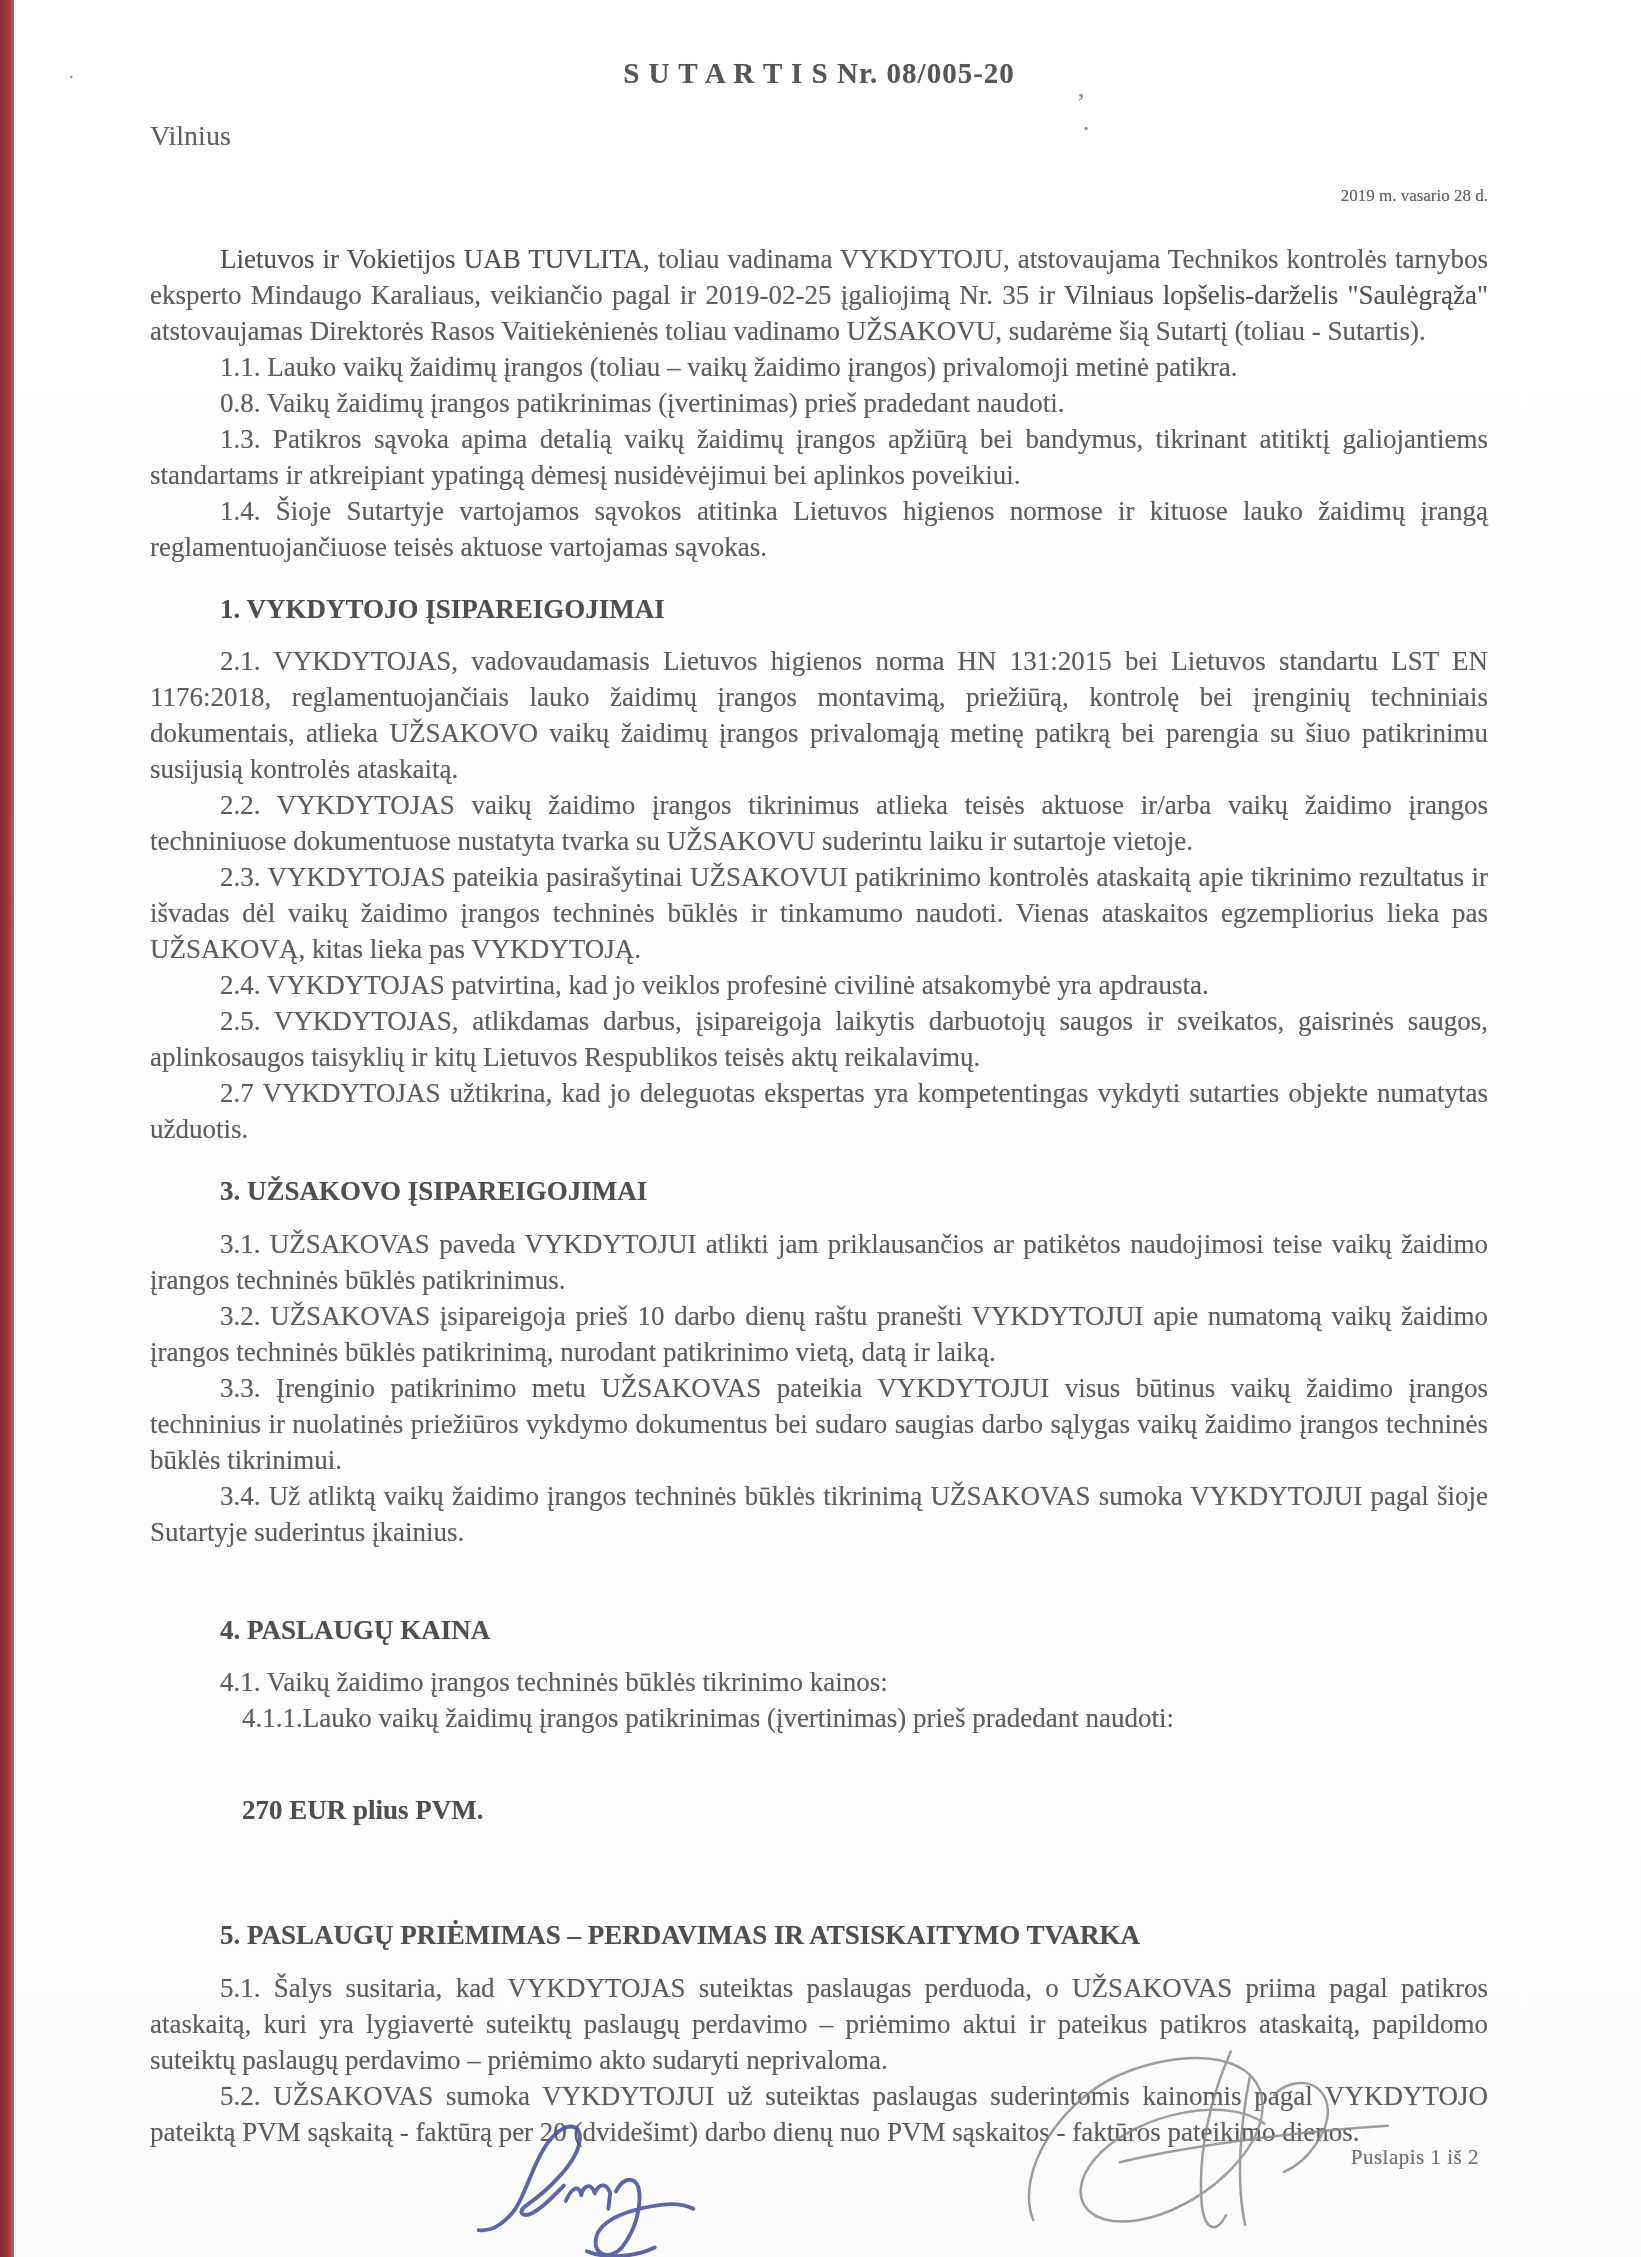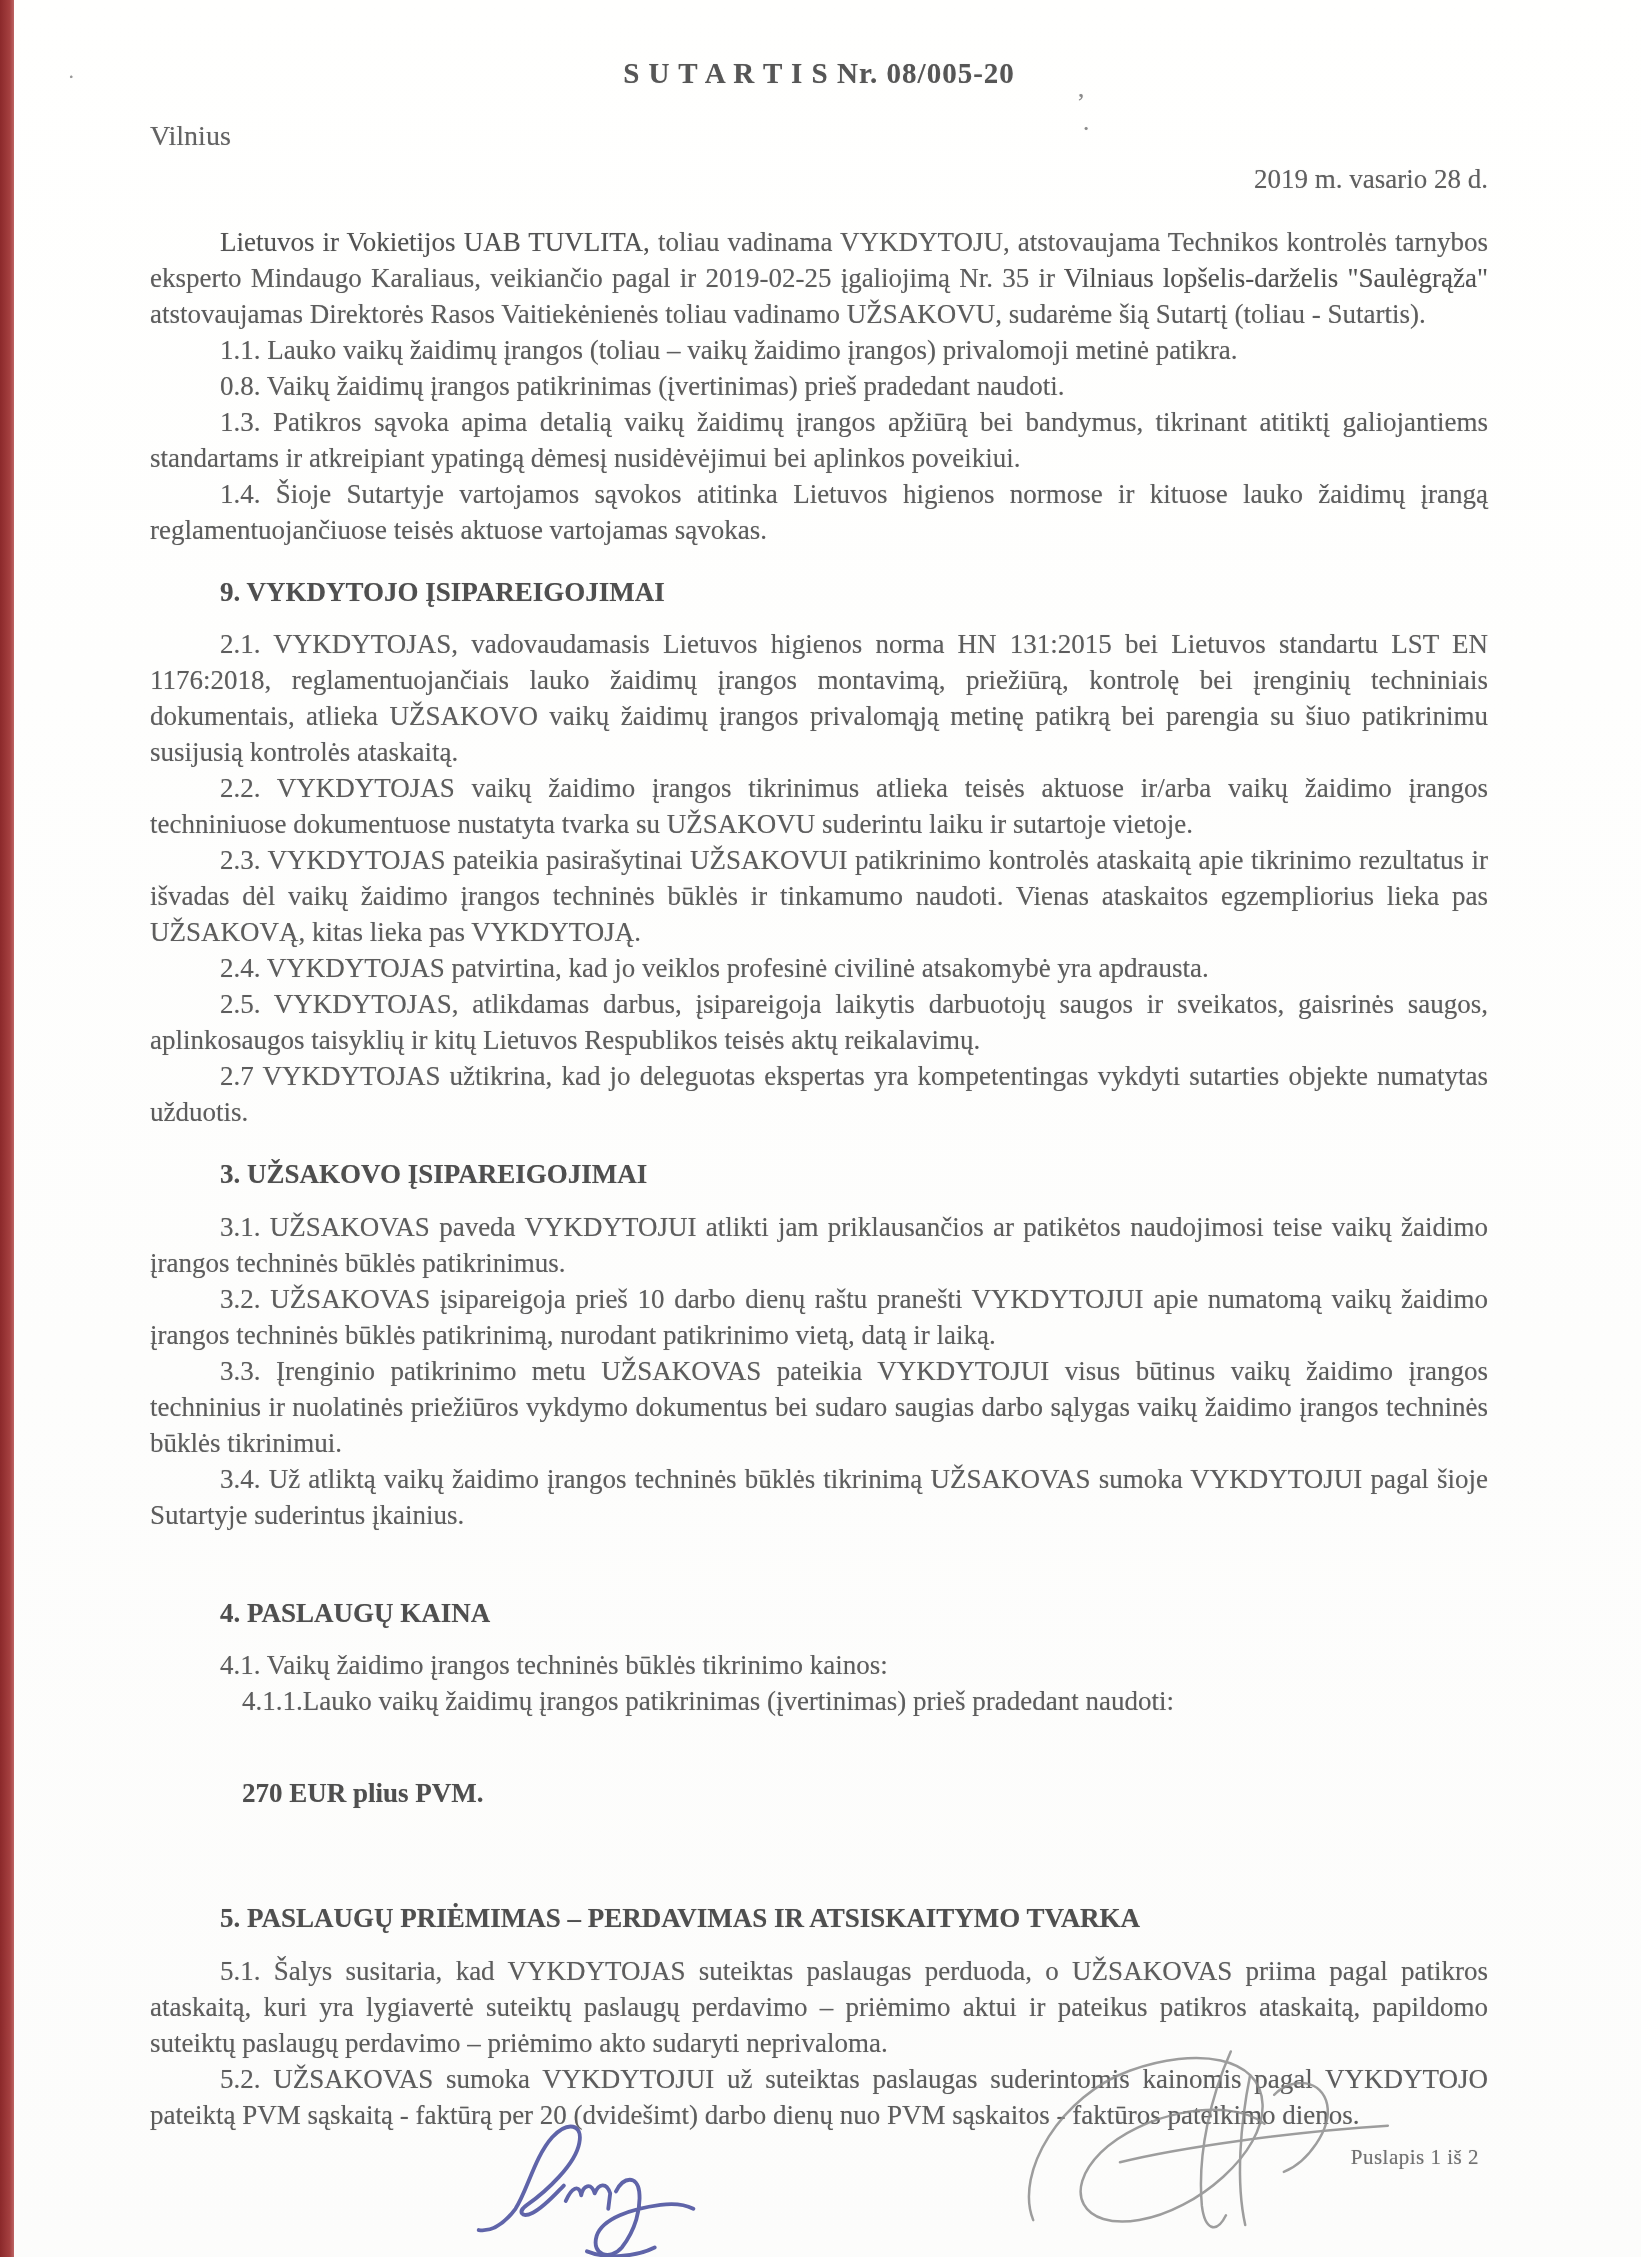--- a/index.html
+++ b/index.html
@@ -17,21 +17,21 @@
   }
   .edge-bar{
     position:absolute;left:0;top:0;width:13.5px;height:2257px;
     background:linear-gradient(90deg,#7e1113 0%,#9b2b2b 70%,#b65454 100%);
     opacity:.9;
   }
   .doc-text{ text-shadow:0 0 0.7px rgba(90,90,90,.45); }
   .title{ text-align:center;font-weight:bold;color:#565656;font-size:29px;line-height:39px;margin:0; }
   .title-line2{ letter-spacing:1px; }
   .place-line{ margin-top:25px;font-size:28px;line-height:36px;color:#636363; }
-  .date-line{ text-align:right;font-size:27px;line-height:36px;margin-top:7px;color:#606060; }
+  .date-line{ text-align:right;font-size:17px;line-height:36px;margin-top:24px;color:#606060; }
   p.para{
     margin:0;font-size:27px;line-height:36px;
     text-align:justify;text-indent:70px;color:#5d5d5d;
   }
   p.intro{ margin-top:27px; }
   .bold{ font-weight:normal;color:#525252; }
   h2.sec{
     font-size:27px;line-height:36px;font-weight:bold;color:#4f4f4f;
     margin:26px 0 16.4px 70px;
   }
@@ -70,21 +70,21 @@
   <div class="place-line">Vilnius</div>
   <div class="date-line">2019 m. vasario 28 d.</div>
 
   <p class="para intro"><span class="bold">Lietuvos ir Vokietijos UAB TUVLITA,</span><span> toliau vadinama VYKDYTOJU, atstovaujama Technikos kontrolės tarnybos eksperto Mindaugo Karaliaus, veikiančio pagal  ir 2019-02-25 įgaliojimą Nr. 35 ir </span><span class="bold">Vilniaus lopšelis-darželis "Saulėgrąža"</span><span> atstovaujamas Direktorės Rasos Vaitiekėnienės toliau vadinamo UŽSAKOVU, sudarėme šią Sutartį (toliau - Sutartis).</span></p>
 
   <p class="para">1.1. Lauko vaikų žaidimų įrangos (toliau – vaikų žaidimo įrangos) privalomoji metinė patikra.</p>
   <p class="para">0.8. Vaikų žaidimų įrangos patikrinimas (įvertinimas) prieš pradedant naudoti.</p>
   <p class="para">1.3. Patikros sąvoka apima detalią vaikų žaidimų įrangos apžiūrą bei bandymus, tikrinant atitiktį galiojantiems standartams ir atkreipiant ypatingą dėmesį nusidėvėjimui bei aplinkos poveikiui.</p>
   <p class="para">1.4. Šioje Sutartyje vartojamos sąvokos atitinka Lietuvos higienos normose ir kituose lauko žaidimų įrangą reglamentuojančiuose teisės aktuose vartojamas sąvokas.</p>
 
-  <h2 class="sec">9. VYKDYTOJO ĮSIPAREIGOJIMAI</h2>
+  <h2 class="sec">1. VYKDYTOJO ĮSIPAREIGOJIMAI</h2>
   <p class="para">2.1. VYKDYTOJAS, vadovaudamasis Lietuvos higienos norma HN 131:2015 bei Lietuvos standartu LST EN 1176:2018, reglamentuojančiais lauko žaidimų įrangos montavimą, priežiūrą, kontrolę bei įrenginių techniniais dokumentais, atlieka UŽSAKOVO vaikų žaidimų įrangos privalomąją metinę patikrą bei parengia su šiuo patikrinimu susijusią kontrolės ataskaitą.</p>
   <p class="para">2.2. VYKDYTOJAS vaikų žaidimo įrangos tikrinimus atlieka teisės aktuose ir/arba vaikų žaidimo įrangos techniniuose dokumentuose nustatyta tvarka su UŽSAKOVU suderintu laiku ir sutartoje vietoje.</p>
   <p class="para">2.3. VYKDYTOJAS pateikia pasirašytinai UŽSAKOVUI patikrinimo kontrolės ataskaitą apie tikrinimo rezultatus ir išvadas dėl vaikų žaidimo įrangos techninės būklės ir tinkamumo naudoti. Vienas ataskaitos egzempliorius lieka pas UŽSAKOVĄ, kitas lieka pas VYKDYTOJĄ.</p>
   <p class="para">2.4. VYKDYTOJAS patvirtina, kad jo veiklos profesinė civilinė atsakomybė yra apdrausta.</p>
   <p class="para">2.5. VYKDYTOJAS, atlikdamas darbus, įsipareigoja laikytis darbuotojų saugos ir sveikatos, gaisrinės saugos, aplinkosaugos taisyklių ir kitų Lietuvos Respublikos teisės aktų reikalavimų.</p>
   <p class="para">2.7 VYKDYTOJAS užtikrina, kad jo deleguotas ekspertas yra kompetentingas vykdyti sutarties objekte numatytas užduotis.</p>
 
   <h2 class="sec">3. UŽSAKOVO ĮSIPAREIGOJIMAI</h2>
   <p class="para">3.1. UŽSAKOVAS paveda VYKDYTOJUI atlikti jam priklausančios ar patikėtos naudojimosi teise vaikų žaidimo įrangos techninės būklės patikrinimus.</p>
   <p class="para">3.2. UŽSAKOVAS įsipareigoja prieš 10 darbo dienų raštu pranešti VYKDYTOJUI apie numatomą vaikų žaidimo įrangos techninės būklės patikrinimą, nurodant patikrinimo vietą, datą ir laiką.</p>

